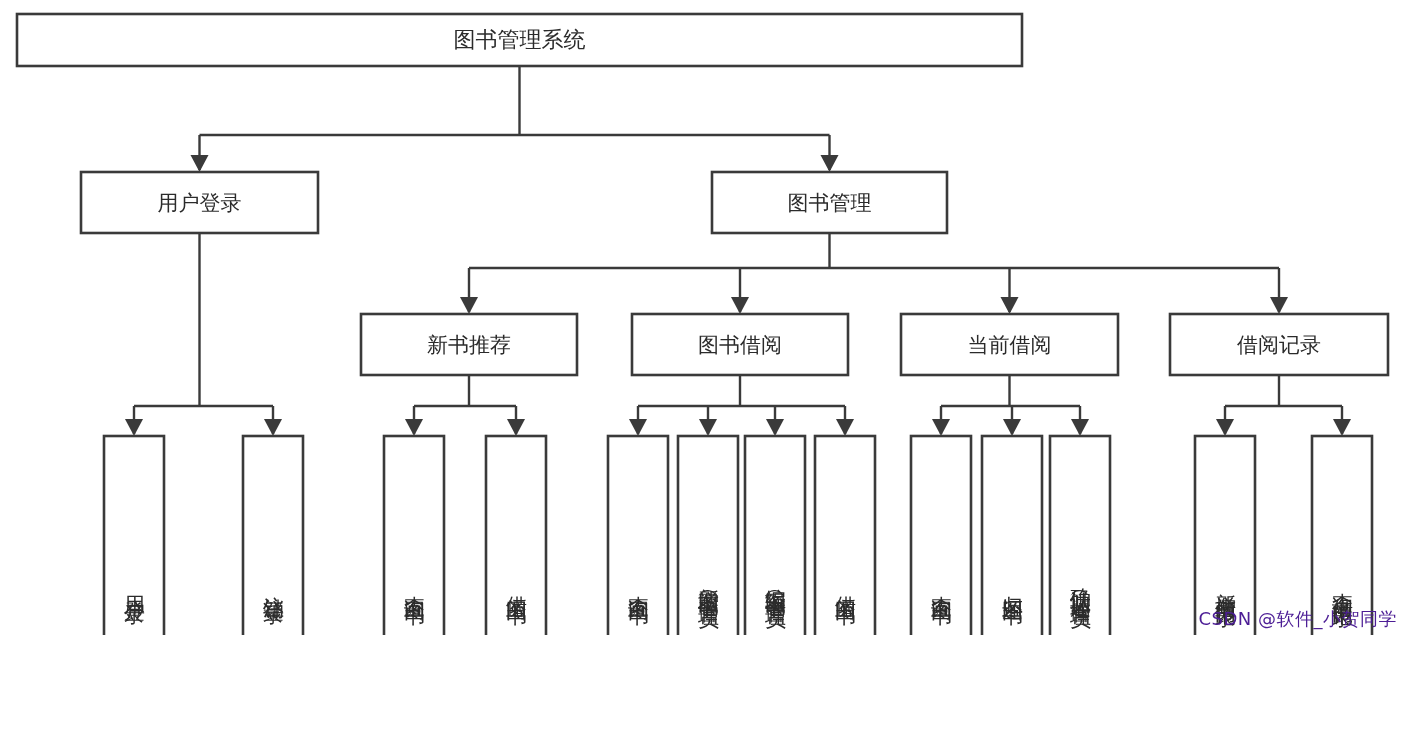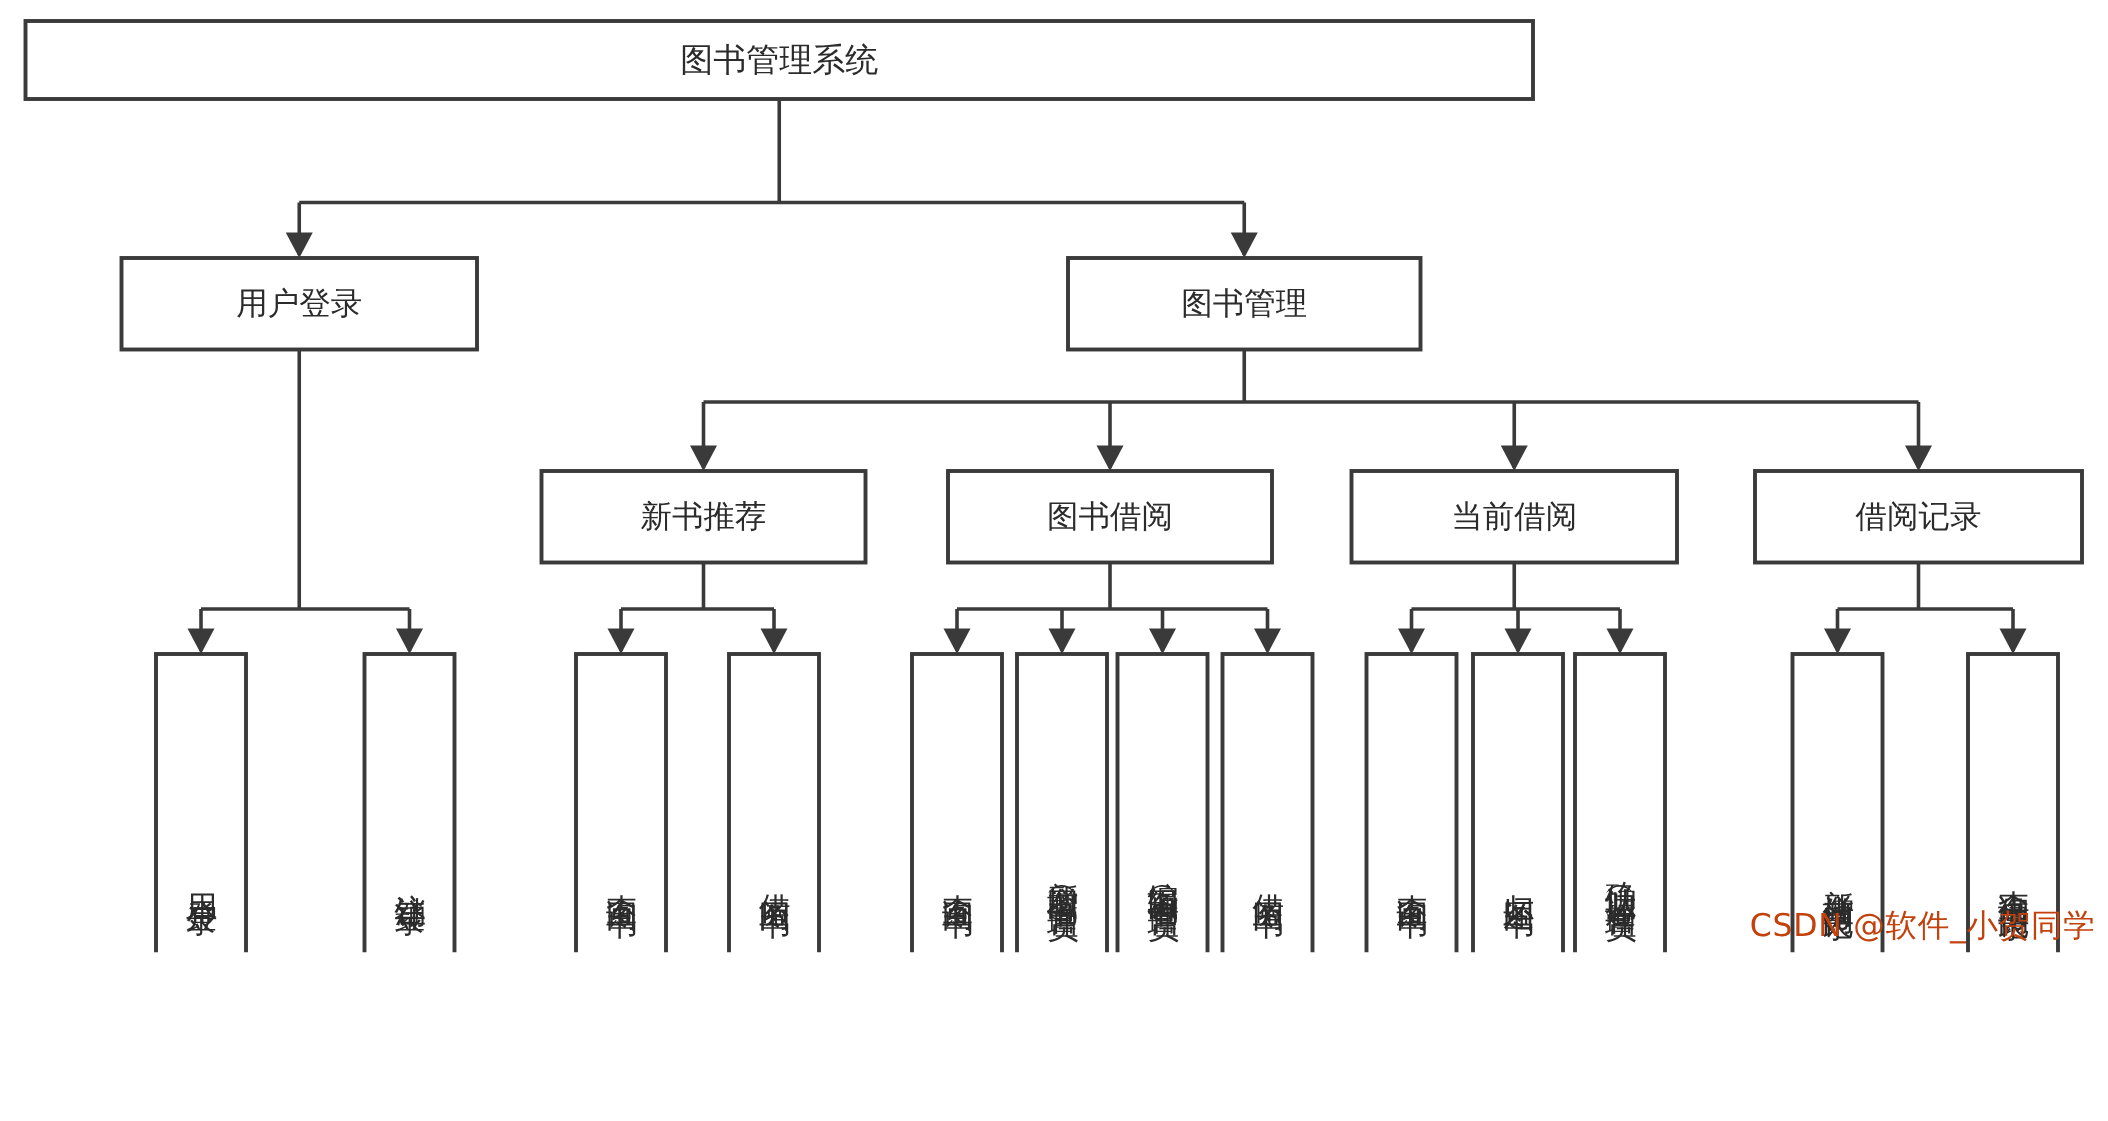--- a/index.html
+++ b/index.html
@@ -69,22 +69,22 @@
     font-size: 21px;
     line-height: 1;
     color: #2b2b2b;
     white-space: nowrap;
   }
   .watermark {
     position: absolute;
     right: 8px;
     bottom: 4px;
     font-family: "DejaVu Sans", "Liberation Sans", sans-serif;
-    font-size: 21px;
-    color: #c2410c;
+    font-size: 18px;
+    color: #4c1d95;
     letter-spacing: 0.5px;
     white-space: nowrap;
   }
 </style>
 </head>
 <body>
 
 <div id="diagram-root">
 
   <svg id="tree-svg" viewBox="0 0 1405 747" xmlns="http://www.w3.org/2000/svg">

